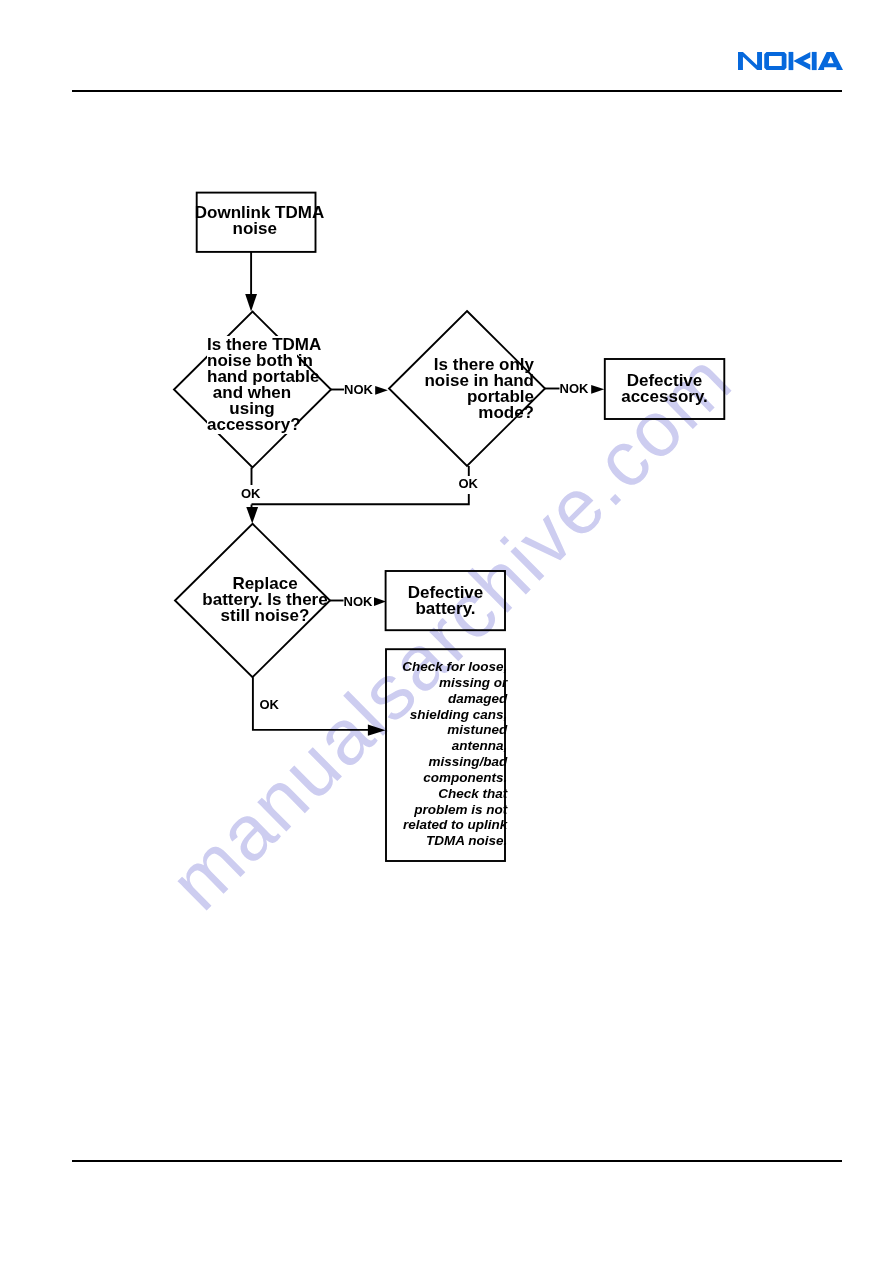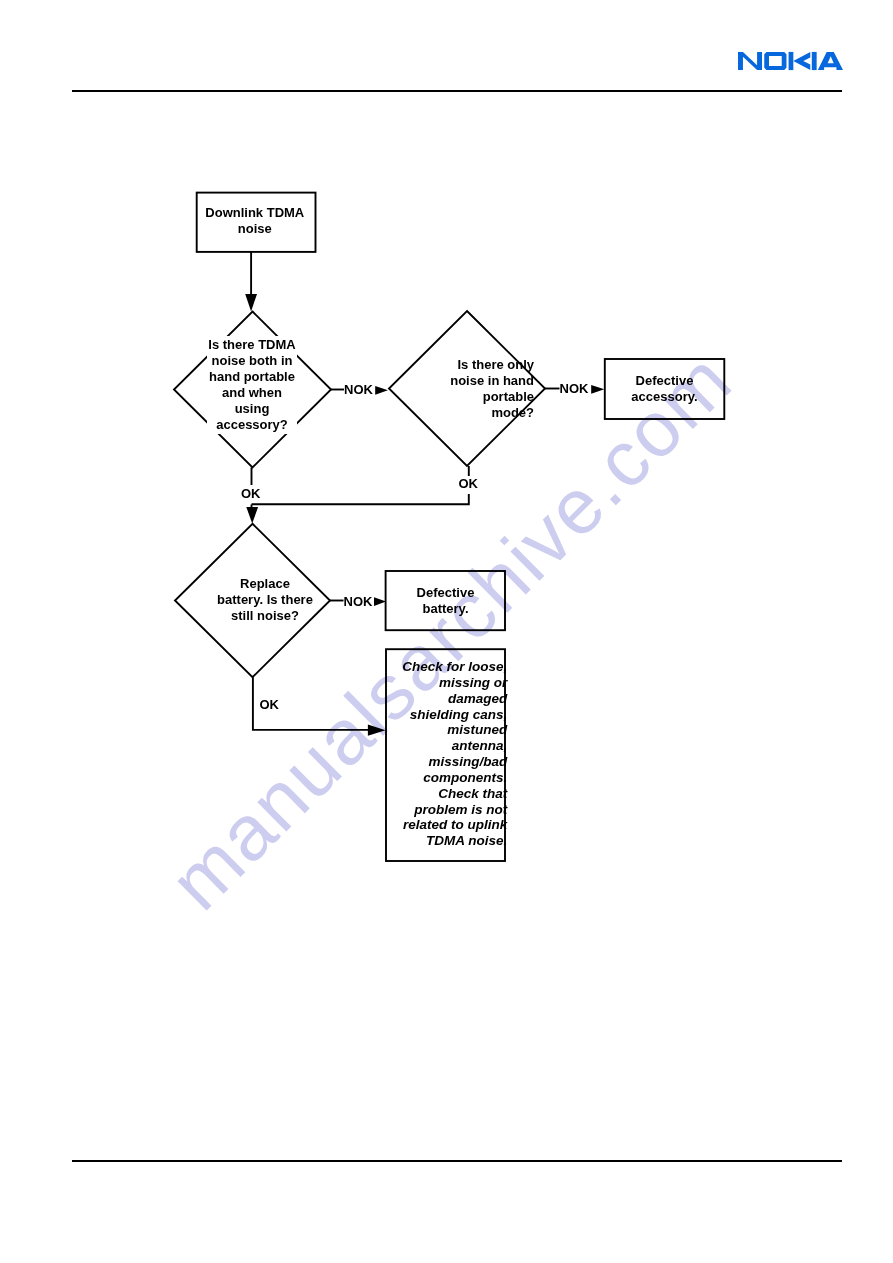--- a/index.html
+++ b/index.html
@@ -27,21 +27,21 @@
   #header-rule { left:72px; top:90px; width:770px; height:2px; }
   #footer-rule { left:72px; top:1160px; width:770px; height:2px; }
 
   
   #nokia-logo { position:absolute; left:738px; top:51px; width:105px; height:20px; }
 
   
   #flow { position:absolute; left:0; top:0; width:893px; height:1263px; overflow:visible; }
   .fc-label {
     position:absolute; font-family:"Liberation Sans", sans-serif;
-    font-weight:bold; font-size:13px; color:#000000;
+    font-weight:bold; font-size:17px; color:#000000;
     line-height:16px; text-align:center; white-space:pre;
     background:#ffffff;
     transform:translateZ(0);
   }
   .fc-edge-label {
     position:absolute; font-family:"Liberation Sans", sans-serif;
     font-weight:bold; font-size:13px; color:#000000;
     background:#ffffff; line-height:13px; white-space:nowrap;
     transform:translateZ(0);
   }

